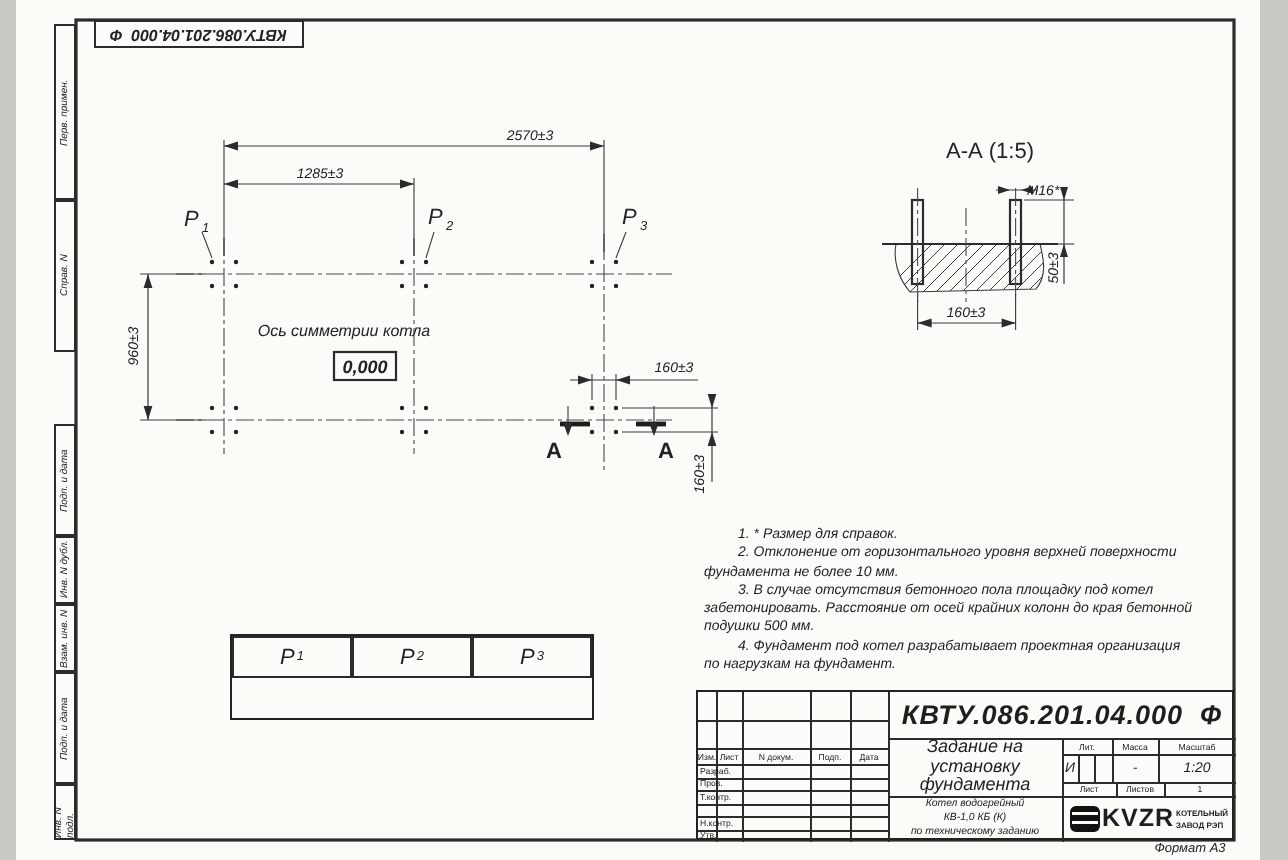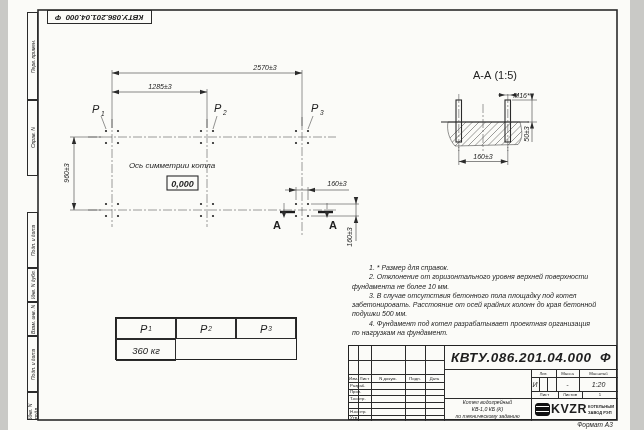--- a/index.html
+++ b/index.html
@@ -263,21 +263,20 @@
         <sub>1</sub>
       </div>
     <div class="hd">
         <span>P</span>
         <sub>2</sub>
       </div>
     <div class="hd">
         <span>P</span>
         <sub>3</sub>
       </div>
-    <div class="vl">360 кг</div>
   </div>
 
   <div class="abs tb" style="left:348px;top:345px;width:269px;height:75px;">
 
     <div class="ln" style="left:9px;top:0;width:1px;height:75px;"></div>
     <div class="ln" style="left:22px;top:0;width:1px;height:75px;"></div>
     <div class="ln" style="left:56px;top:0;width:1px;height:75px;"></div>
     <div class="ln" style="left:76px;top:0;width:1px;height:75px;"></div>
     <div class="ln" style="left:95px;top:0;width:1.2px;height:75px;"></div>
     <div class="ln" style="left:182px;top:23px;width:1.2px;height:52px;"></div>
@@ -308,20 +307,25 @@
     <div class="tx t43" style="left:76px;top:28px;width:19px;height:8px;">Дата</div>
 
     <div class="tx t43" style="left:1px;top:36px;width:21px;height:6.5px;justify-content:flex-start;">Разраб.</div>
     <div class="tx t43" style="left:1px;top:42.5px;width:21px;height:6.5px;justify-content:flex-start;">Пров.</div>
     <div class="tx t43" style="left:1px;top:49px;width:21px;height:6.5px;justify-content:flex-start;">Т.контр.</div>
     <div class="tx t43" style="left:1px;top:62px;width:21px;height:6.5px;justify-content:flex-start;">Н.контр.</div>
     <div class="tx t43" style="left:1px;top:68.5px;width:21px;height:6.5px;justify-content:flex-start;">Утв.</div>
 
     <div class="tx docnum" style="left:95px;top:0;width:174px;height:23px;">КВТУ.086.201.04.000  Ф</div>
 
+    <div class="tx ttl" style="left:95px;top:23px;width:87px;height:29px;flex-direction:column;">
+      <div>Задание на</div>
+      <div>установку</div>
+      <div>фундамента</div>
+    </div>
 
     <div class="tx sttl" style="left:95px;top:52px;width:87px;height:23px;flex-direction:column;">
       <div>Котел водогрейный</div>
       <div>КВ-1,0 КБ (К)</div>
       <div>по техническому заданию</div>
     </div>
 
     <div class="tx t43" style="left:182px;top:23px;width:25px;height:8px;">Лит.</div>
     <div class="tx t43" style="left:207px;top:23px;width:23px;height:8px;">Масса</div>
     <div class="tx t43" style="left:230px;top:23px;width:39px;height:8px;">Масштаб</div>

